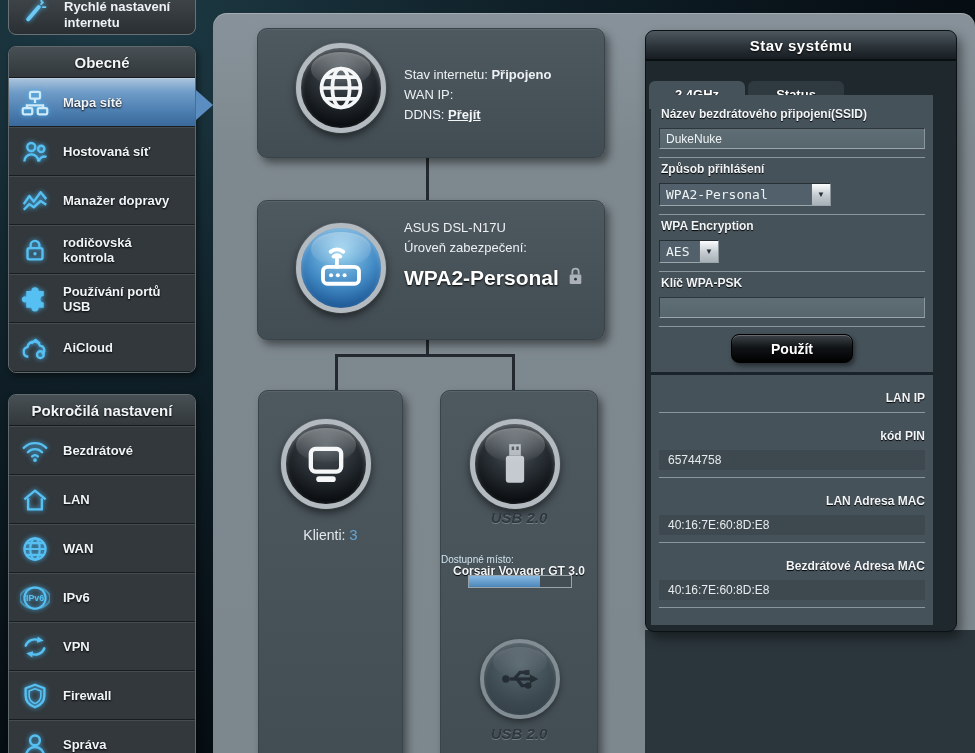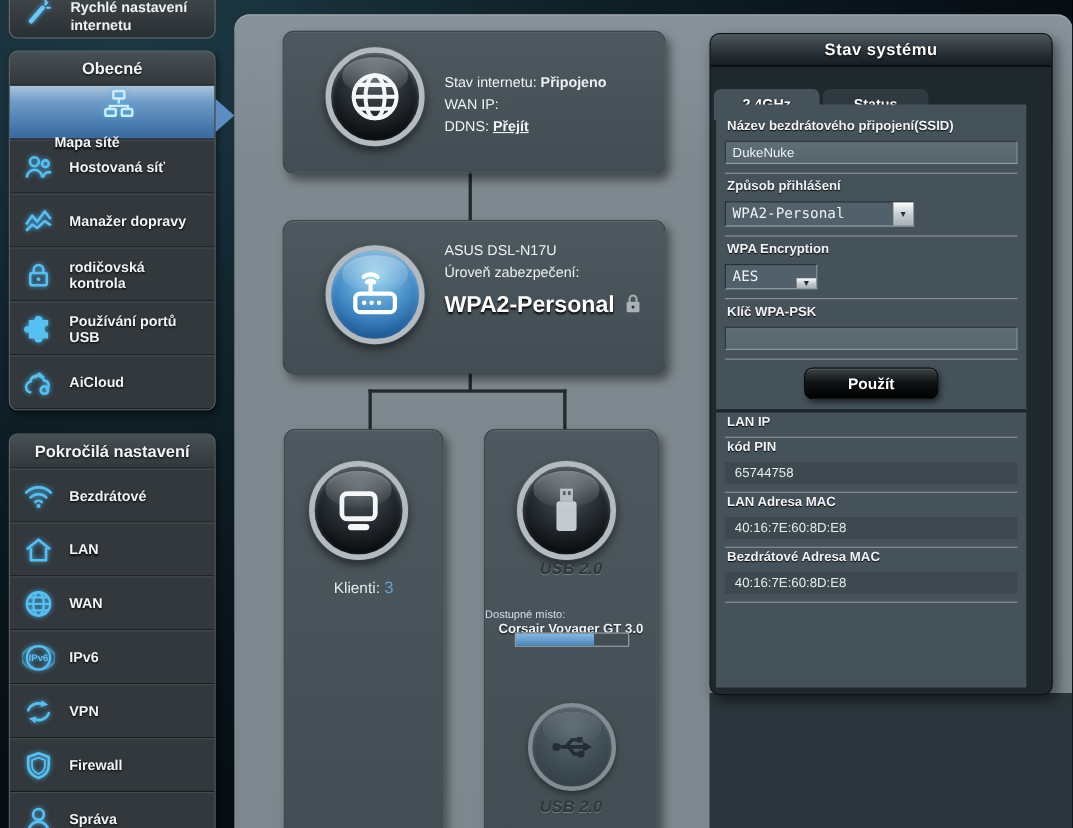--- a/index.html
+++ b/index.html
@@ -24,21 +24,21 @@
   .side-header{ height:31px; display:flex; align-items:center; justify-content:center;
     background:linear-gradient(180deg,#475054,#32383c); border-bottom:1px solid #17191c;
     color:#f2f4f5; font-weight:bold; font-size:15px; text-shadow:0 1px 2px #000; }
   .side-item{ height:49px; display:flex; align-items:center; gap:13px; padding-left:11px;
     border-top:1px solid #454c50; border-bottom:1px solid #191d20; cursor:pointer; background:#32383c; }
   .side-item:first-of-type{ border-top:none; }
   .si-label{ color:#f0f4f6; font-weight:bold; font-size:13px; line-height:15px; width:116px; text-shadow:0 1px 2px #000; }
   .si-icon{ width:30px; height:30px; display:flex; align-items:center; justify-content:center; }
   .si-icon svg{ filter:drop-shadow(0 0 2.5px rgba(70,180,240,.95)); }
   .side-item.sel{ background:linear-gradient(180deg,#a8c2dc 0%, #6f9cc8 28%, #4a7cae 72%, #3a689a 100%);
-    border-top-color:#b9cede;flex-direction:column; }
+    border-top-color:#b9cede; }
   .sel-arrow{ position:absolute; left:196px; top:90px; width:0; height:0;
     border-left:17px solid #5b8dc0; border-top:15px solid transparent; border-bottom:15px solid transparent; }
 
   
   .conn{ position:absolute; background:#23292e; }
 
   
   .card{ position:absolute; background:linear-gradient(180deg,#4d585f,#424d53);
     border:1px solid #39434a; border-radius:10px;
     box-shadow:4px 5px 9px rgba(0,0,0,.45), inset 0 1px 0 rgba(255,255,255,.07); }
@@ -88,28 +88,28 @@
     background:linear-gradient(180deg,#5f6d75,#57656d);
     border:1px solid #2c363b; border-bottom-color:#9aa6ac; border-right-color:#8a969c; outline:none;
     font-family:"Liberation Sans","DejaVu Sans",sans-serif; }
   .div{ border:none; border-top:1px solid #8b969c; margin:8px 0 3px; }
   .select{ display:flex; height:23px; background:#51606a; border:1px solid #262f34;
     border-bottom-color:#9aa6ac; border-right-color:#8a969c; cursor:pointer; }
   .select-text{ flex:1; font-family:"DejaVu Sans Mono","Liberation Mono",monospace; font-size:13px;
     color:#eef2f4; line-height:21px; padding-left:6px; }
   .dd-btn{ width:19px; display:flex; align-items:center; justify-content:center; font-size:8px; color:#273034;
     background:linear-gradient(180deg,#fbfcfd,#c3cbd0 55%,#a8b1b7); border-left:1px solid #5a646a; }
-  .w-auth{ width:172px; } .w-enc{ width:84px;align-items:flex-end; }
+  .w-auth{ width:172px; } .w-enc{ width:60px; }
   .apply-btn{ display:block; width:122px; height:29px; margin:7px auto 9px;
     background:linear-gradient(180deg,#3c4347 0%, #101316 48%, #000 100%);
     border:1px solid #000; border-radius:8px; color:#fff; font-weight:bold; font-size:14px;
     box-shadow:2px 3px 5px rgba(0,0,0,.45), inset 0 1px 0 rgba(255,255,255,.22); cursor:pointer;
     font-family:"Liberation Sans","DejaVu Sans",sans-serif; text-shadow:0 1px 2px #000; }
   .thick{ height:3px; background:#19232a; margin:0 -8px; }
-  .i-label{ display:block; color:#f2f5f7; font-weight:bold; font-size:12px; margin:1px 0 7px 2px; text-shadow:0 1px 1px #000; }
+  .i-label{ display:block; color:#f2f5f7; font-weight:bold; font-size:12px; margin:16px 0 7px 2px; text-shadow:0 1px 1px #000;text-align:right; }
   .ibar{ height:20px; background:#3e494f; color:#e6ebee; font-size:12px; line-height:20px; padding-left:9px; }
   .div2{ border:none; border-top:1px solid #8b969c; margin:7px 0 0; }
 </style>
 </head>
 <body>
 
 <div class="screen">
 
   <div class="gray-panel"></div>
   <div class="dark-lower-right"></div>

